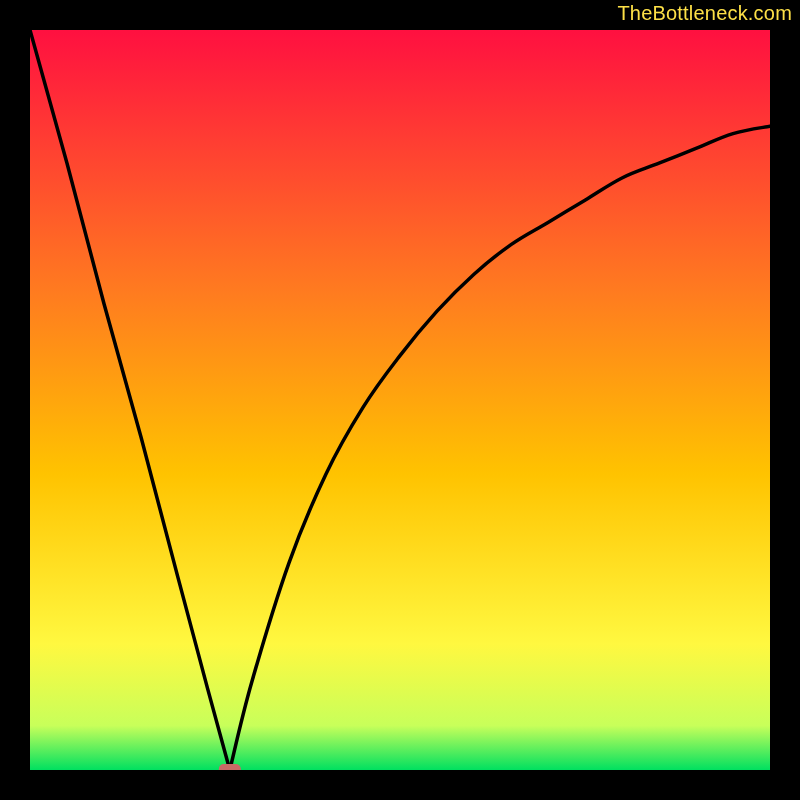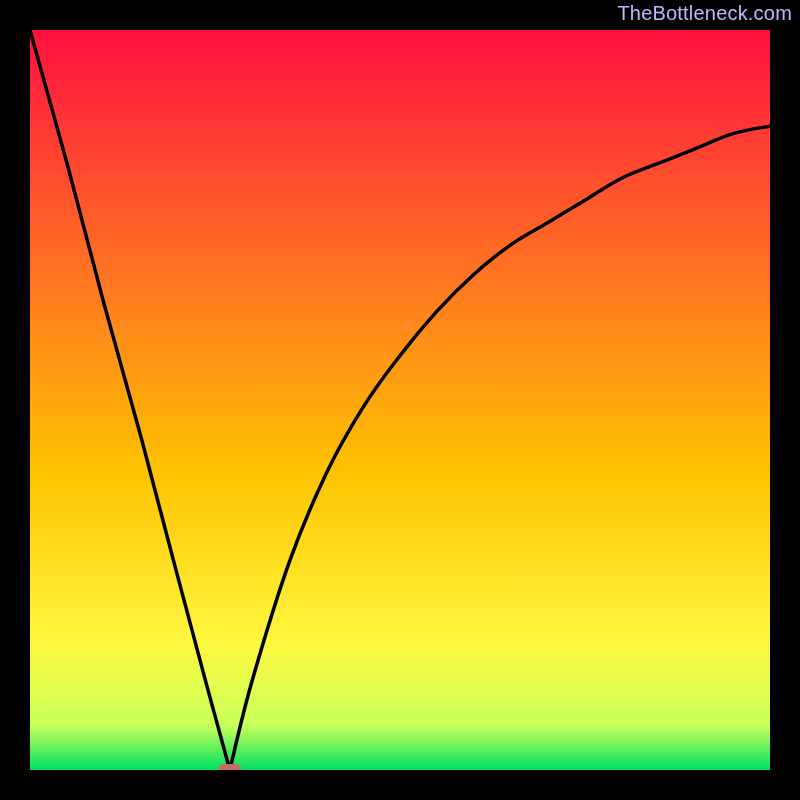--- a/index.html
+++ b/index.html
@@ -25,21 +25,21 @@
     top: 30px;
     width: 740px;
     height: 740px;
   }
   .watermark {
     position: absolute;
     top: 2px;
     right: 8px;
     font-size: 20px;
     font-weight: 500;
-    color: #c4b5fd;
+    color: #fde047;
     letter-spacing: 0.2px;
     user-select: none;
   }
 </style>
 </head>
 <body>
 
 <div class="frame">
 
   <div class="watermark">TheBottleneck.com</div>

